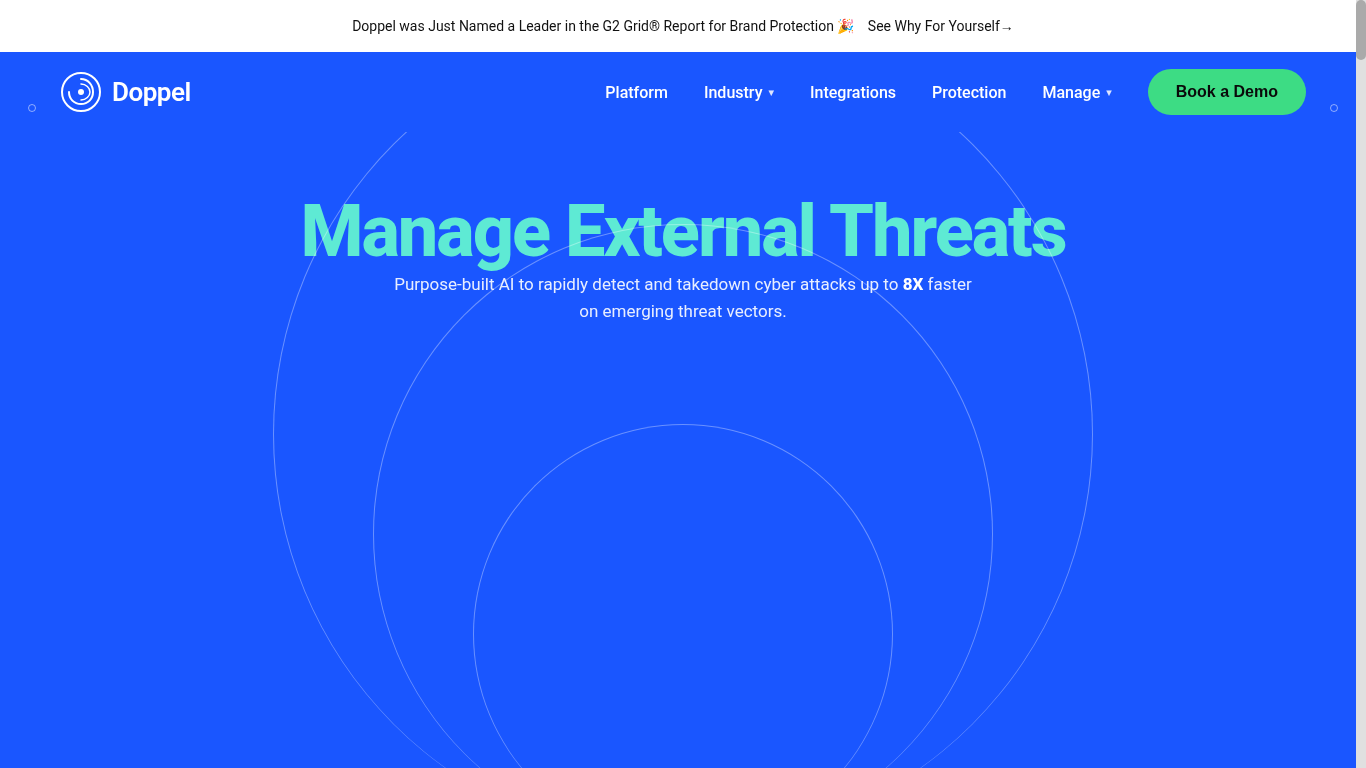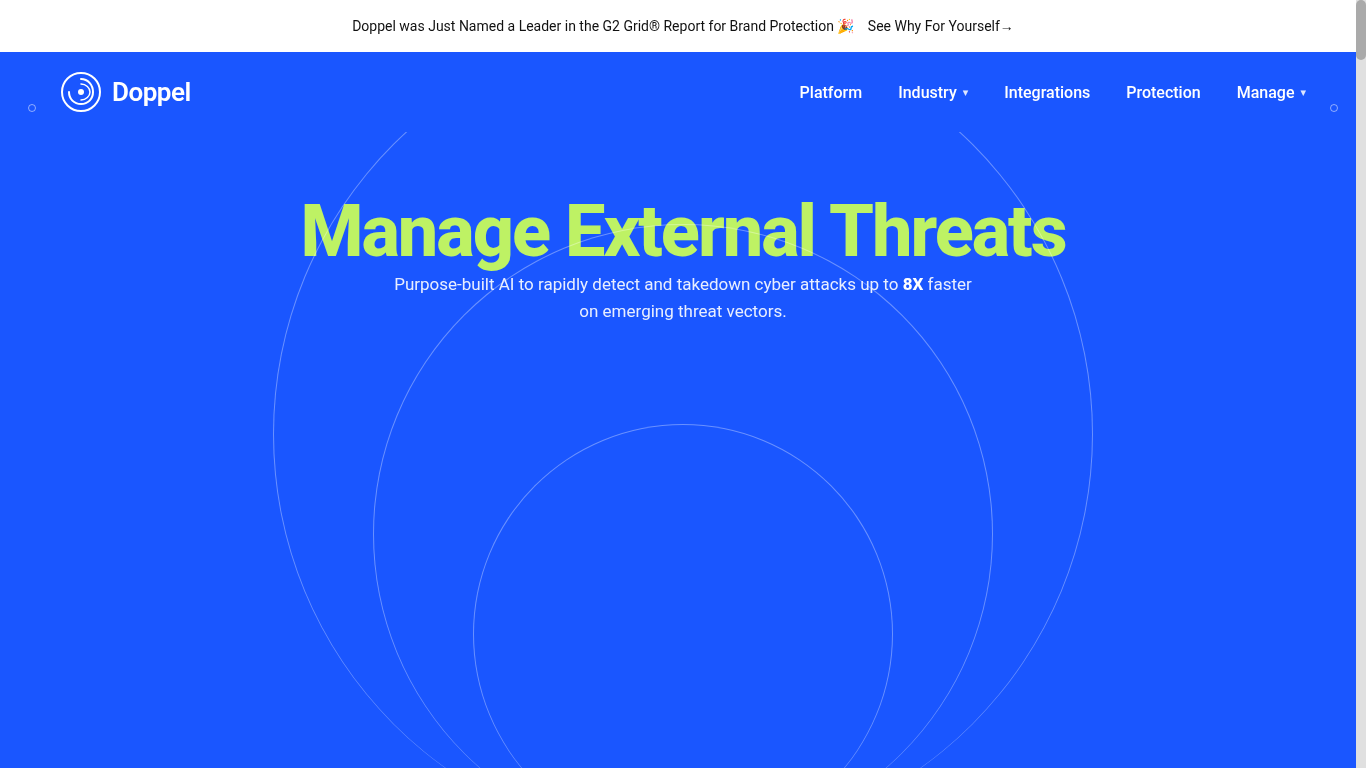--- a/index.html
+++ b/index.html
@@ -111,21 +111,21 @@
       flex-direction: column;
       align-items: center;
       padding-top: 60px;
       position: relative;
       overflow: hidden;
     }
 
     .hero-headline {
       font-size: 72px;
       font-weight: 800;
-      color: #bef264;
+      color: #5eead4;
       text-align: center;
       line-height: 1.1;
       letter-spacing: -2px;
       max-width: 900px;
     }
 
     .hero-subheadline {
       font-size: 72px;
       font-weight: 800;
       color: #50c8f5;
@@ -280,20 +280,21 @@
     <a class="nav-item">
       <span>Integrations</span>
     </a>
     <a class="nav-item">
       <span>Protection</span>
     </a>
     <a class="nav-item">
       <span>Manage</span>
       <span class="chevron">▾</span>
     </a>
+    <button class="book-demo-btn">Book a Demo</button>
   </div>
 </nav>
 
 <section class="hero">
   <h1 class="hero-headline">Manage External Threats</h1>
   <p class="hero-description">
     <span>Purpose-built AI to rapidly detect and takedown cyber attacks up to </span><strong>8X</strong><span> faster on emerging threat vectors.</span>
   </p>
 
   <div class="arcs-container">

